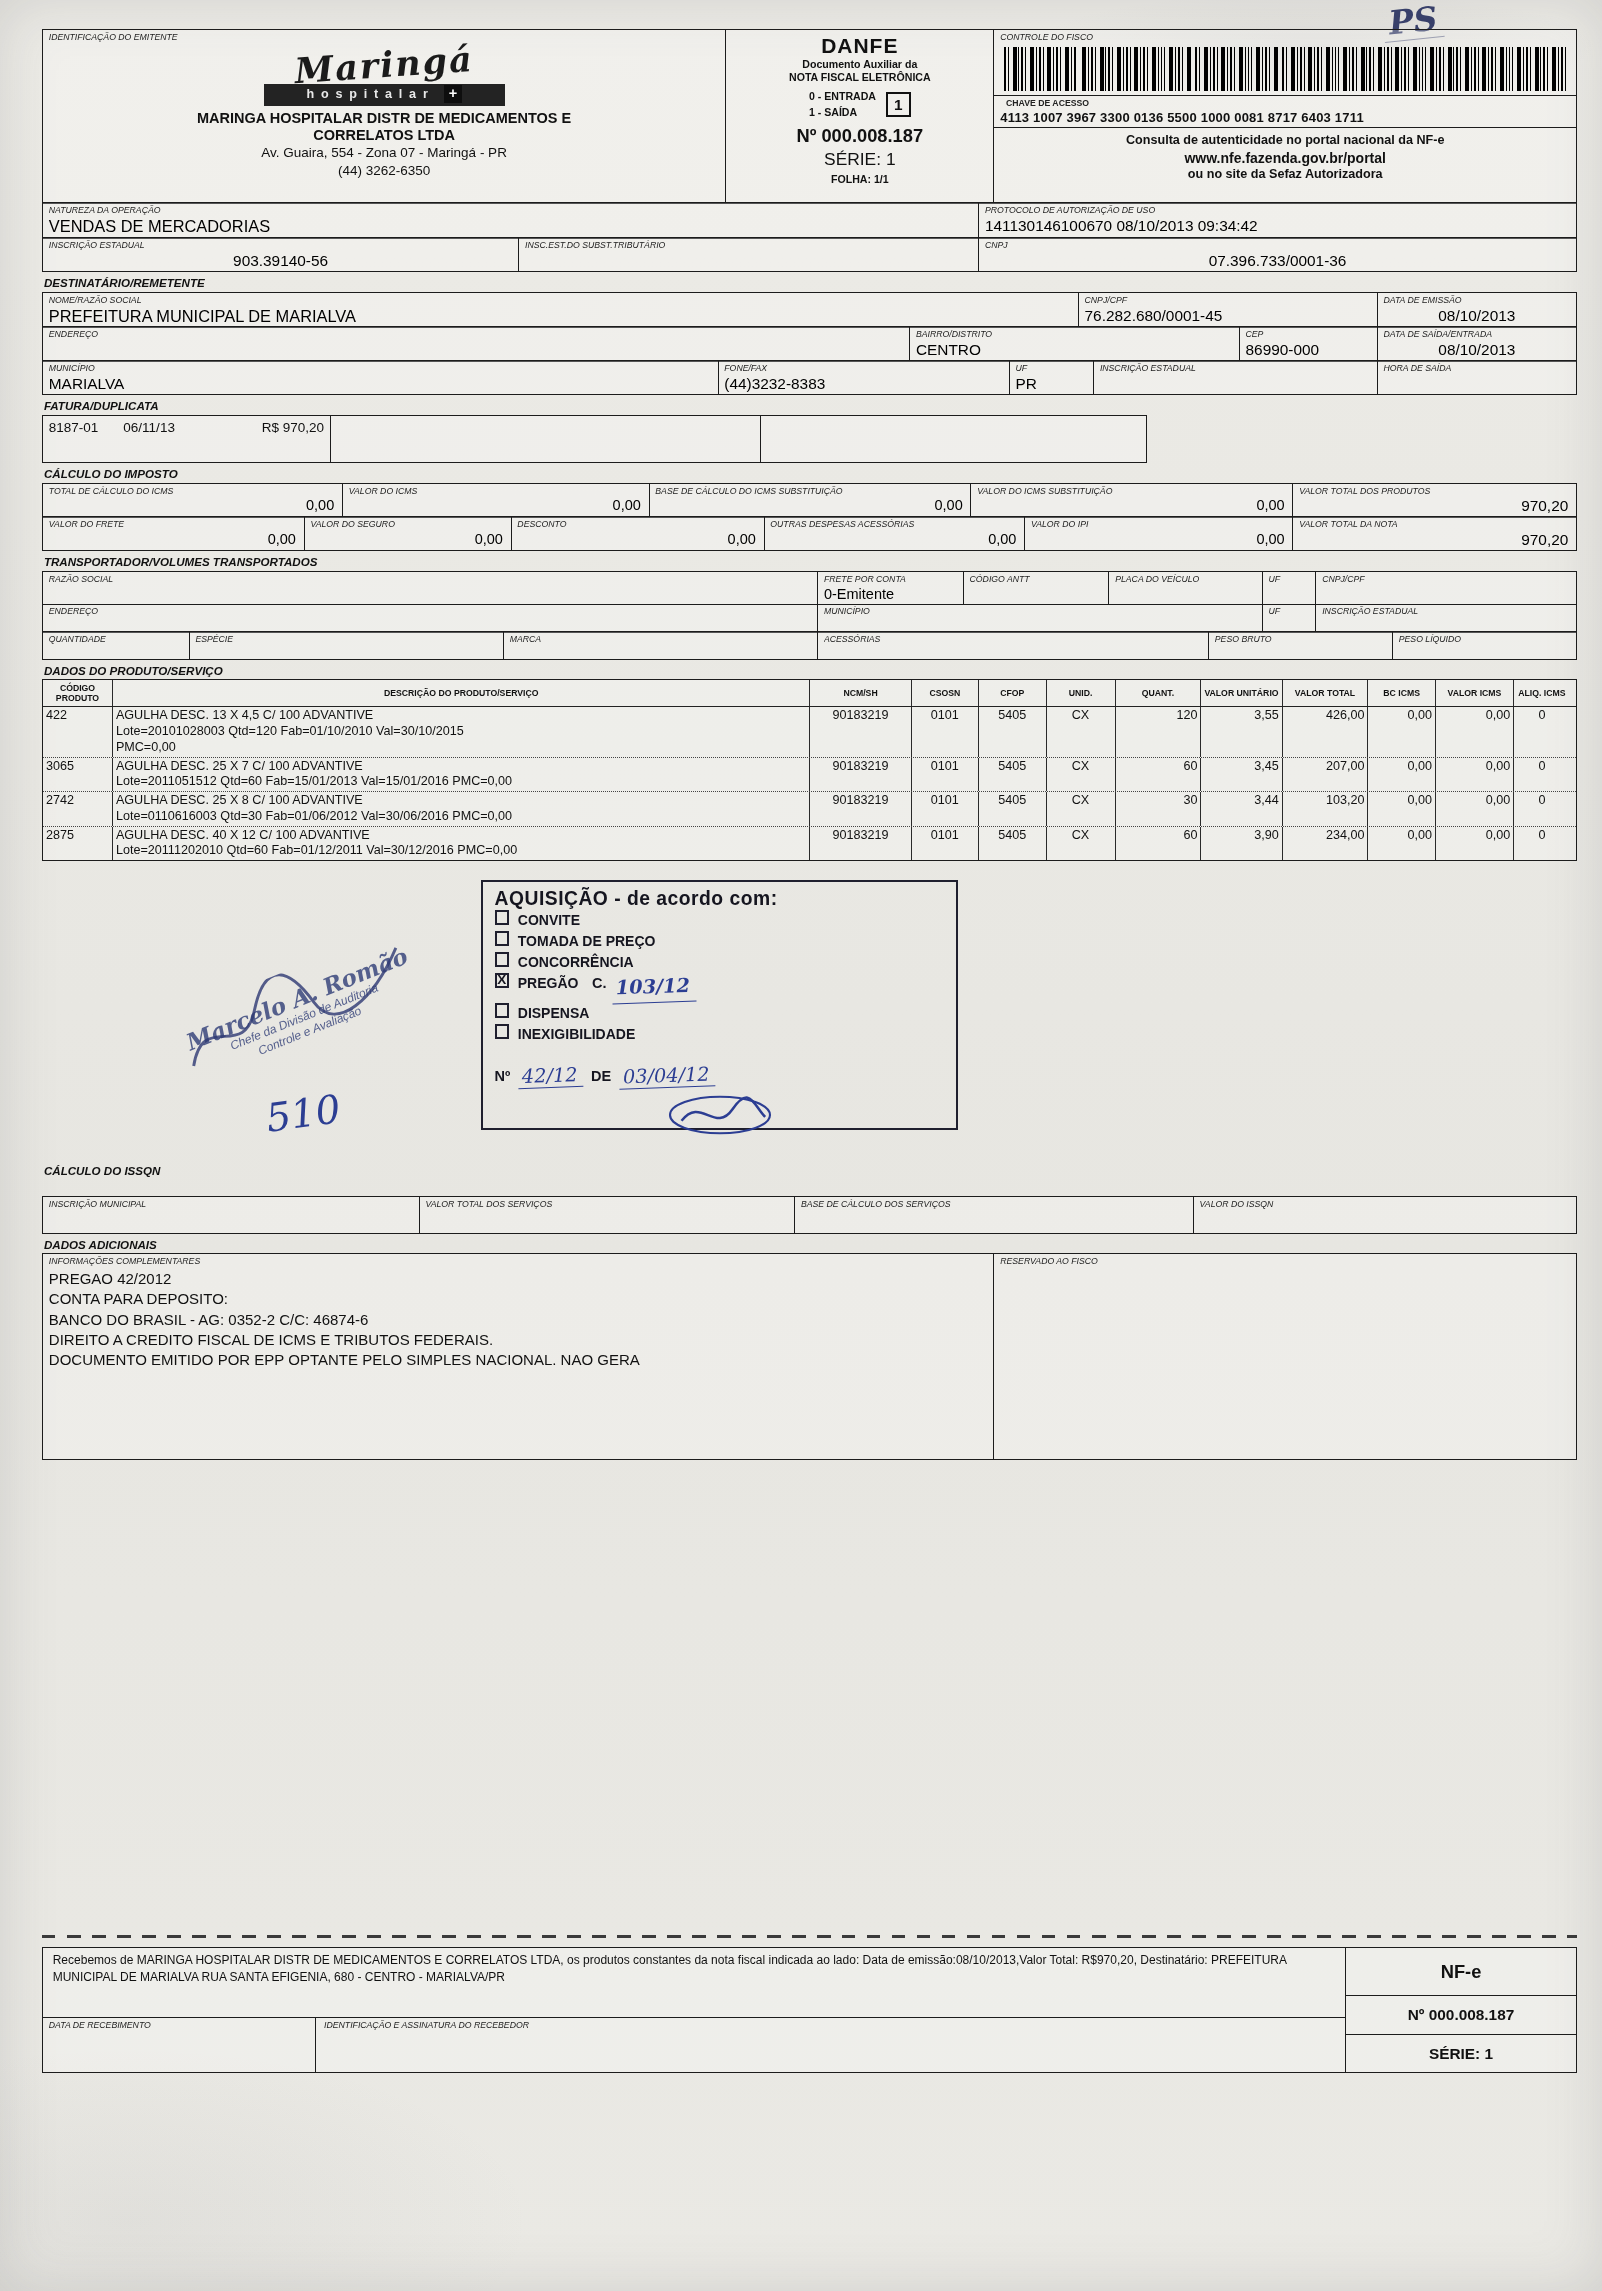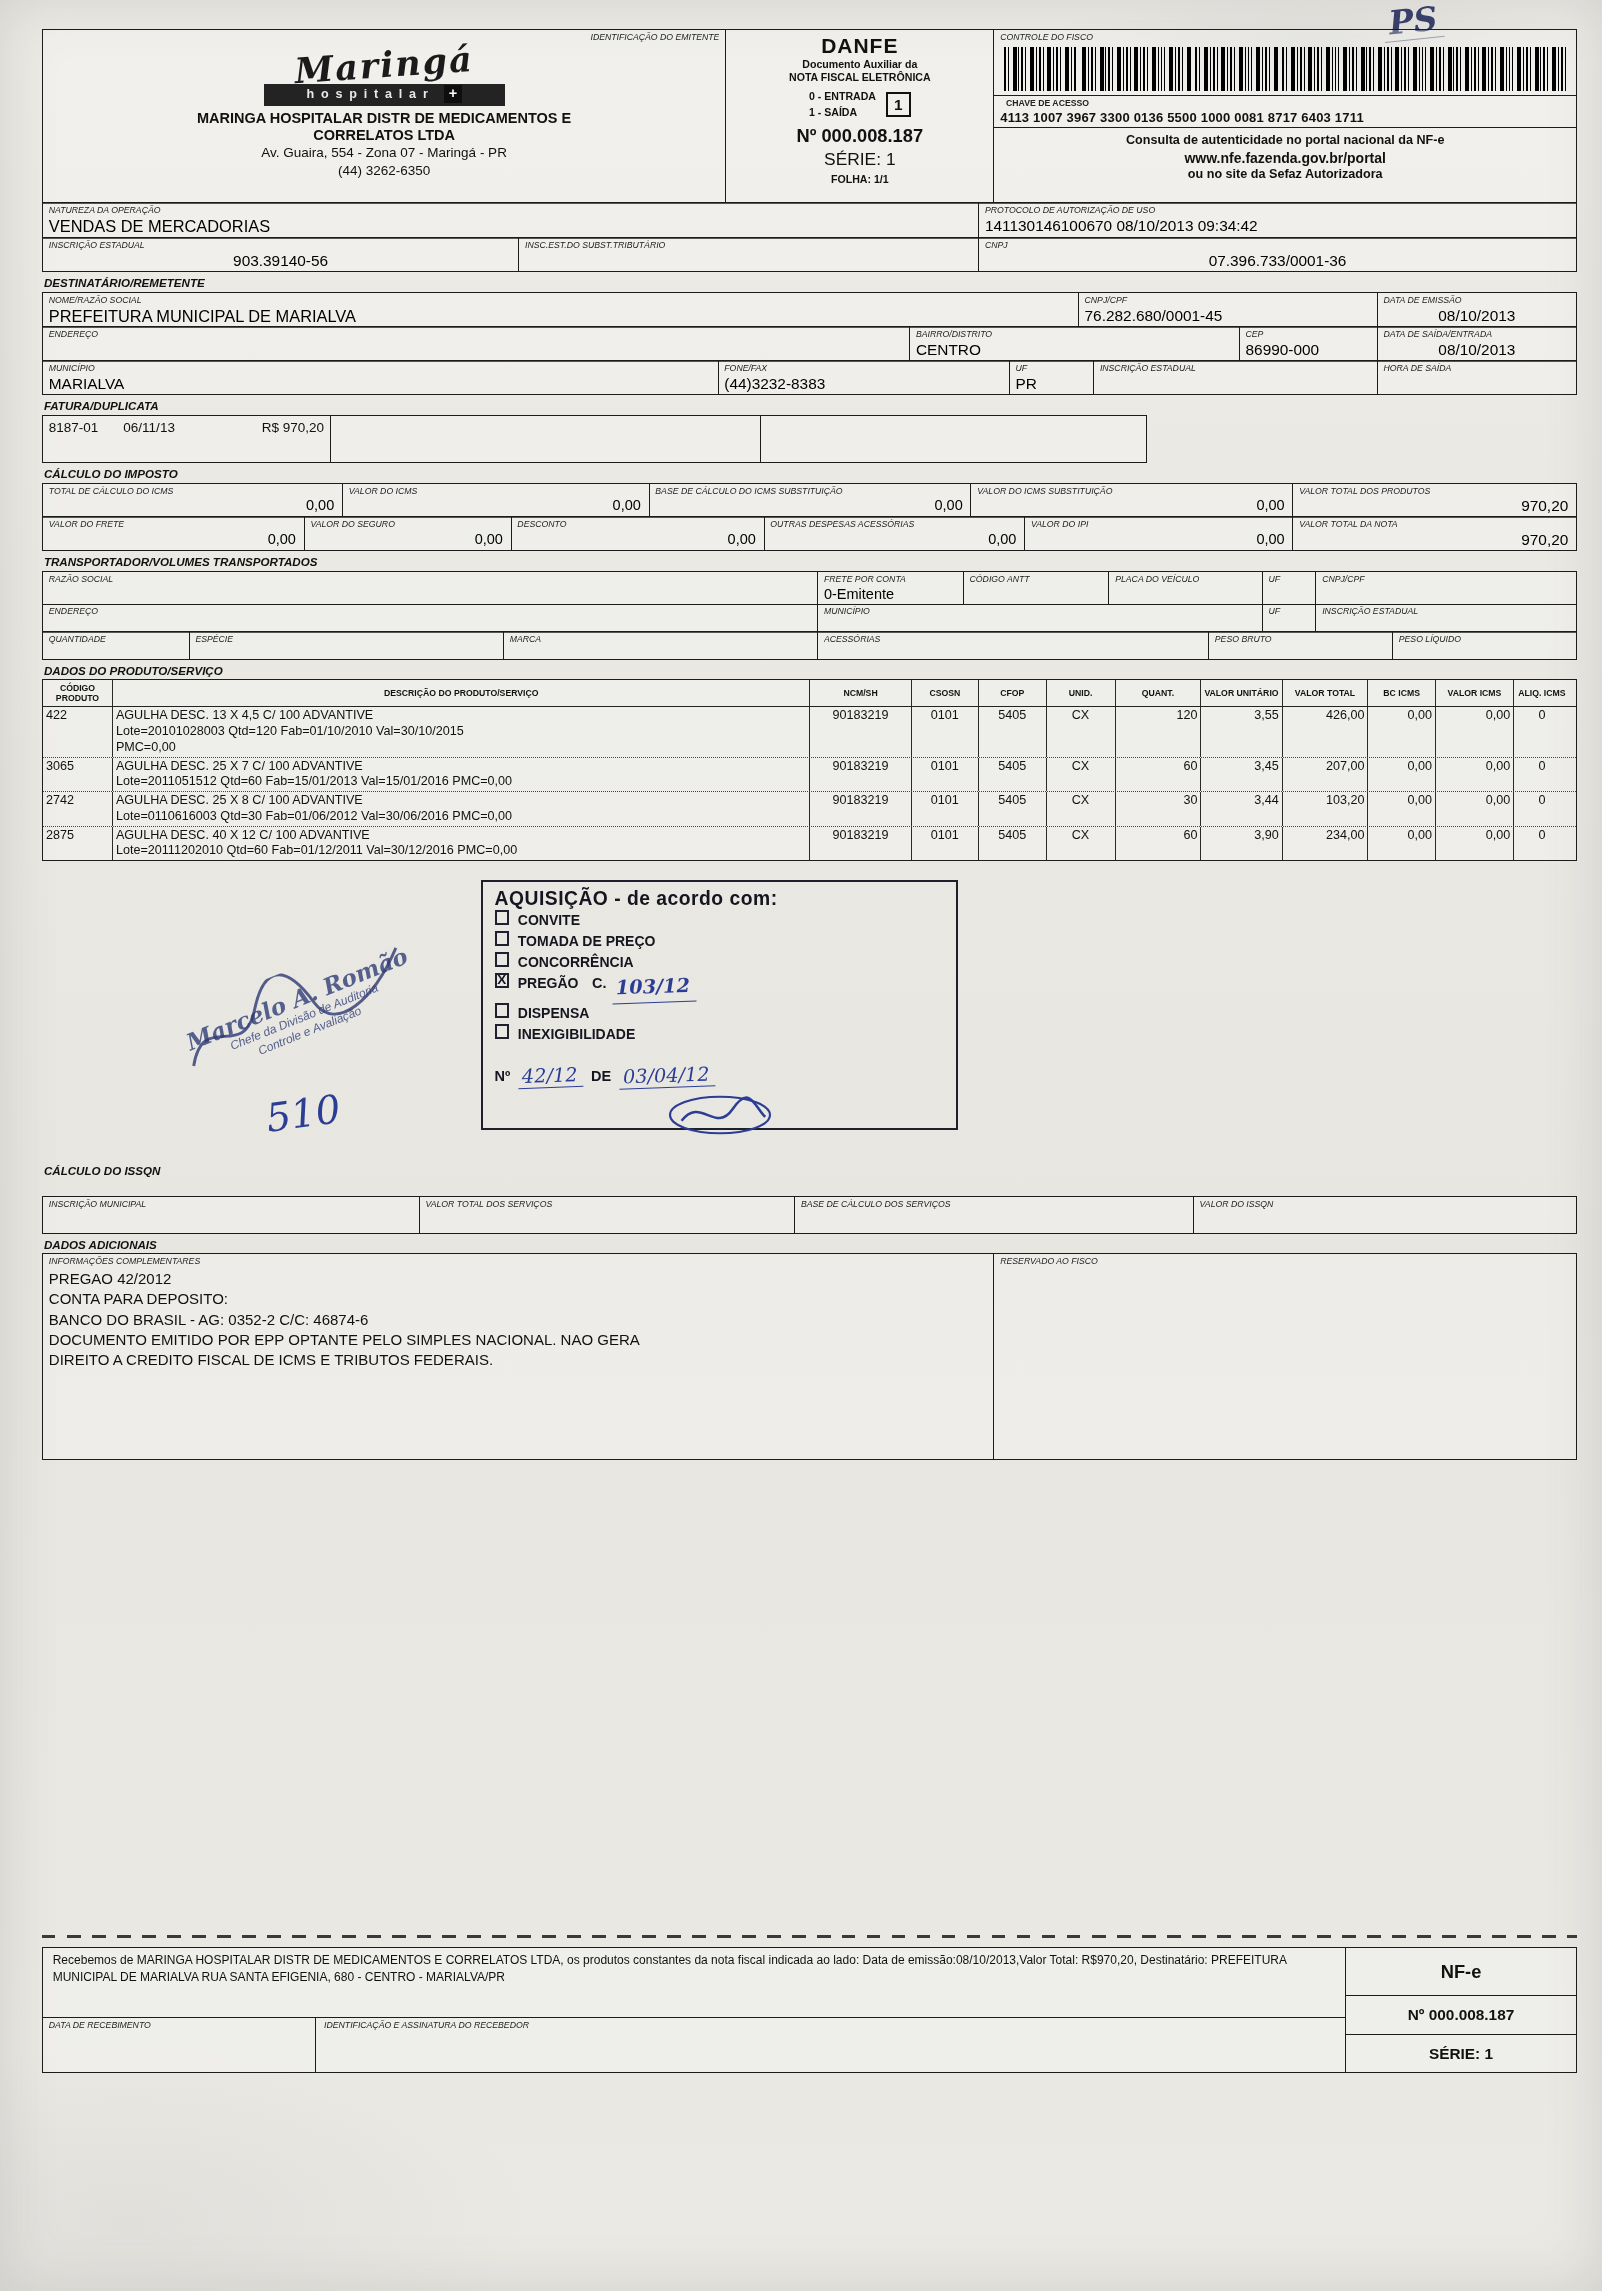--- a/index.html
+++ b/index.html
@@ -19,21 +19,21 @@
   .r { display:flex; border:1.9px solid #1c1c1c; background:rgba(255,255,255,0.25); }
   .r + .r { margin-top:-1.9px; }
   .c { border-left:1.9px solid #1c1c1c; padding:1.9px 5.8px 1.9px; position:relative; overflow:hidden; }
   .c:first-child { border-left:none; }
   .lb { font:italic 8.7px/1.25 "Liberation Sans", sans-serif; color:#222; white-space:nowrap; overflow:hidden; }
   .lb.b { font-style:normal; font-weight:bold; }
   .vl { font-size:15.4px; line-height:1.15; color:#000; padding-top:1px; min-height:1.9px; }
   .vl.num { text-align:right; font-size:14.5px; padding-right:1.9px; }
   .vl.ctr { text-align:center; }
   .sec { font:italic bold 11.6px/1.2 "Liberation Sans", sans-serif; padding:3.9px 0 1.9px 1.9px; color:#111; }
-  .center { text-align:right; }
+  .center { text-align:left; }
 
   
   .header { height:175px; }
   .emit { width:44.5%; text-align:center; }
   .logo { margin:3.9px auto 1.9px; width:328px; }
   .logo-script { font:italic bold 35px/1 "DejaVu Serif", serif; transform:rotate(-4deg); letter-spacing:1.9px; color:#1b1b1b; }
   .logo-band { margin:1.9px auto 0; width:241px; background:#232323; color:#e9e9e9; font-weight:bold; font-size:12.6px; letter-spacing:6.8px; padding:1.9px 7.7px 2.9px; display:flex; align-items:center; justify-content:center; }
   .logo-plus { display:inline-block; background:#0e0e0e; color:#fff; width:17.4px; height:17.4px; line-height:17.4px; font-size:14.5px; letter-spacing:0; margin-left:9.7px; }
   .emit-nome { font-weight:bold; font-size:14.5px; line-height:1.2; max-width:425px; margin:3.9px auto 0; }
   .emit-line { font-size:13.5px; line-height:1.3; }
@@ -563,22 +563,22 @@
     </div>
 
     <div class="sec">DADOS ADICIONAIS</div>
     <div class="r adic-row">
       <div class="c adic-info">
         <div class="lb">INFORMAÇÕES COMPLEMENTARES</div>
         <div class="adic-text">
           <div>PREGAO 42/2012</div>
           <div>CONTA PARA DEPOSITO:</div>
           <div>BANCO DO BRASIL - AG: 0352-2 C/C: 46874-6</div>
+          <div>DIREITO A CREDITO FISCAL DE ICMS E TRIBUTOS FEDERAIS.</div>
           <div>DOCUMENTO EMITIDO POR EPP OPTANTE PELO SIMPLES NACIONAL. NAO GERA</div>
-          <div>DIREITO A CREDITO FISCAL DE ICMS E TRIBUTOS FEDERAIS.</div>
         </div>
       </div>
       <div class="c adic-fisco">
         <div class="lb">RESERVADO AO FISCO</div>
       </div>
     </div>
 
     <div class="dash-sep"></div>
     <div class="canhoto">
       <div class="can-left">

